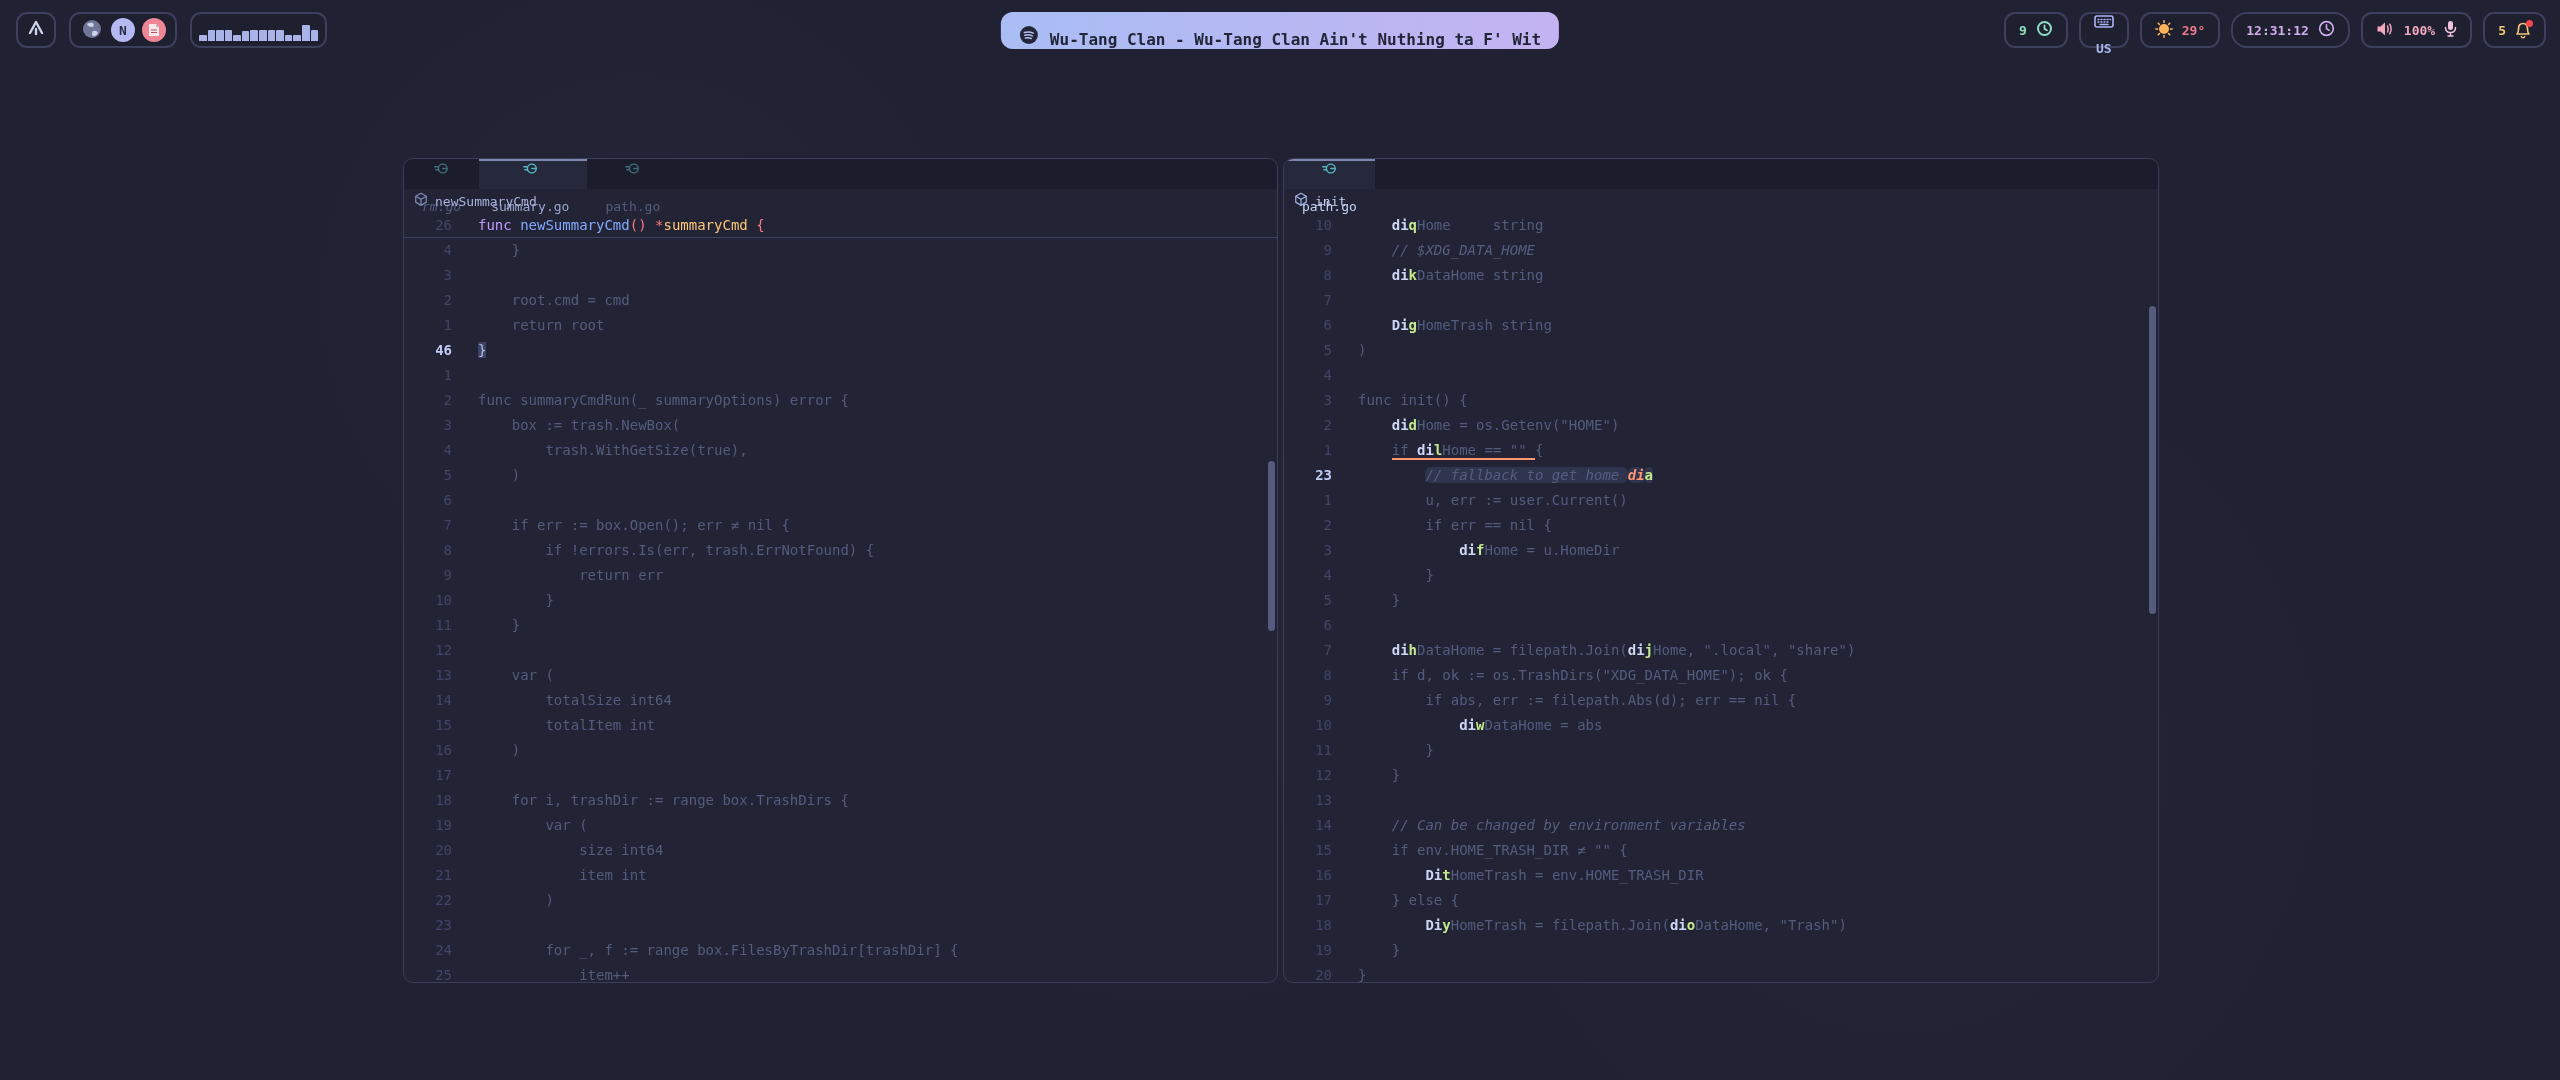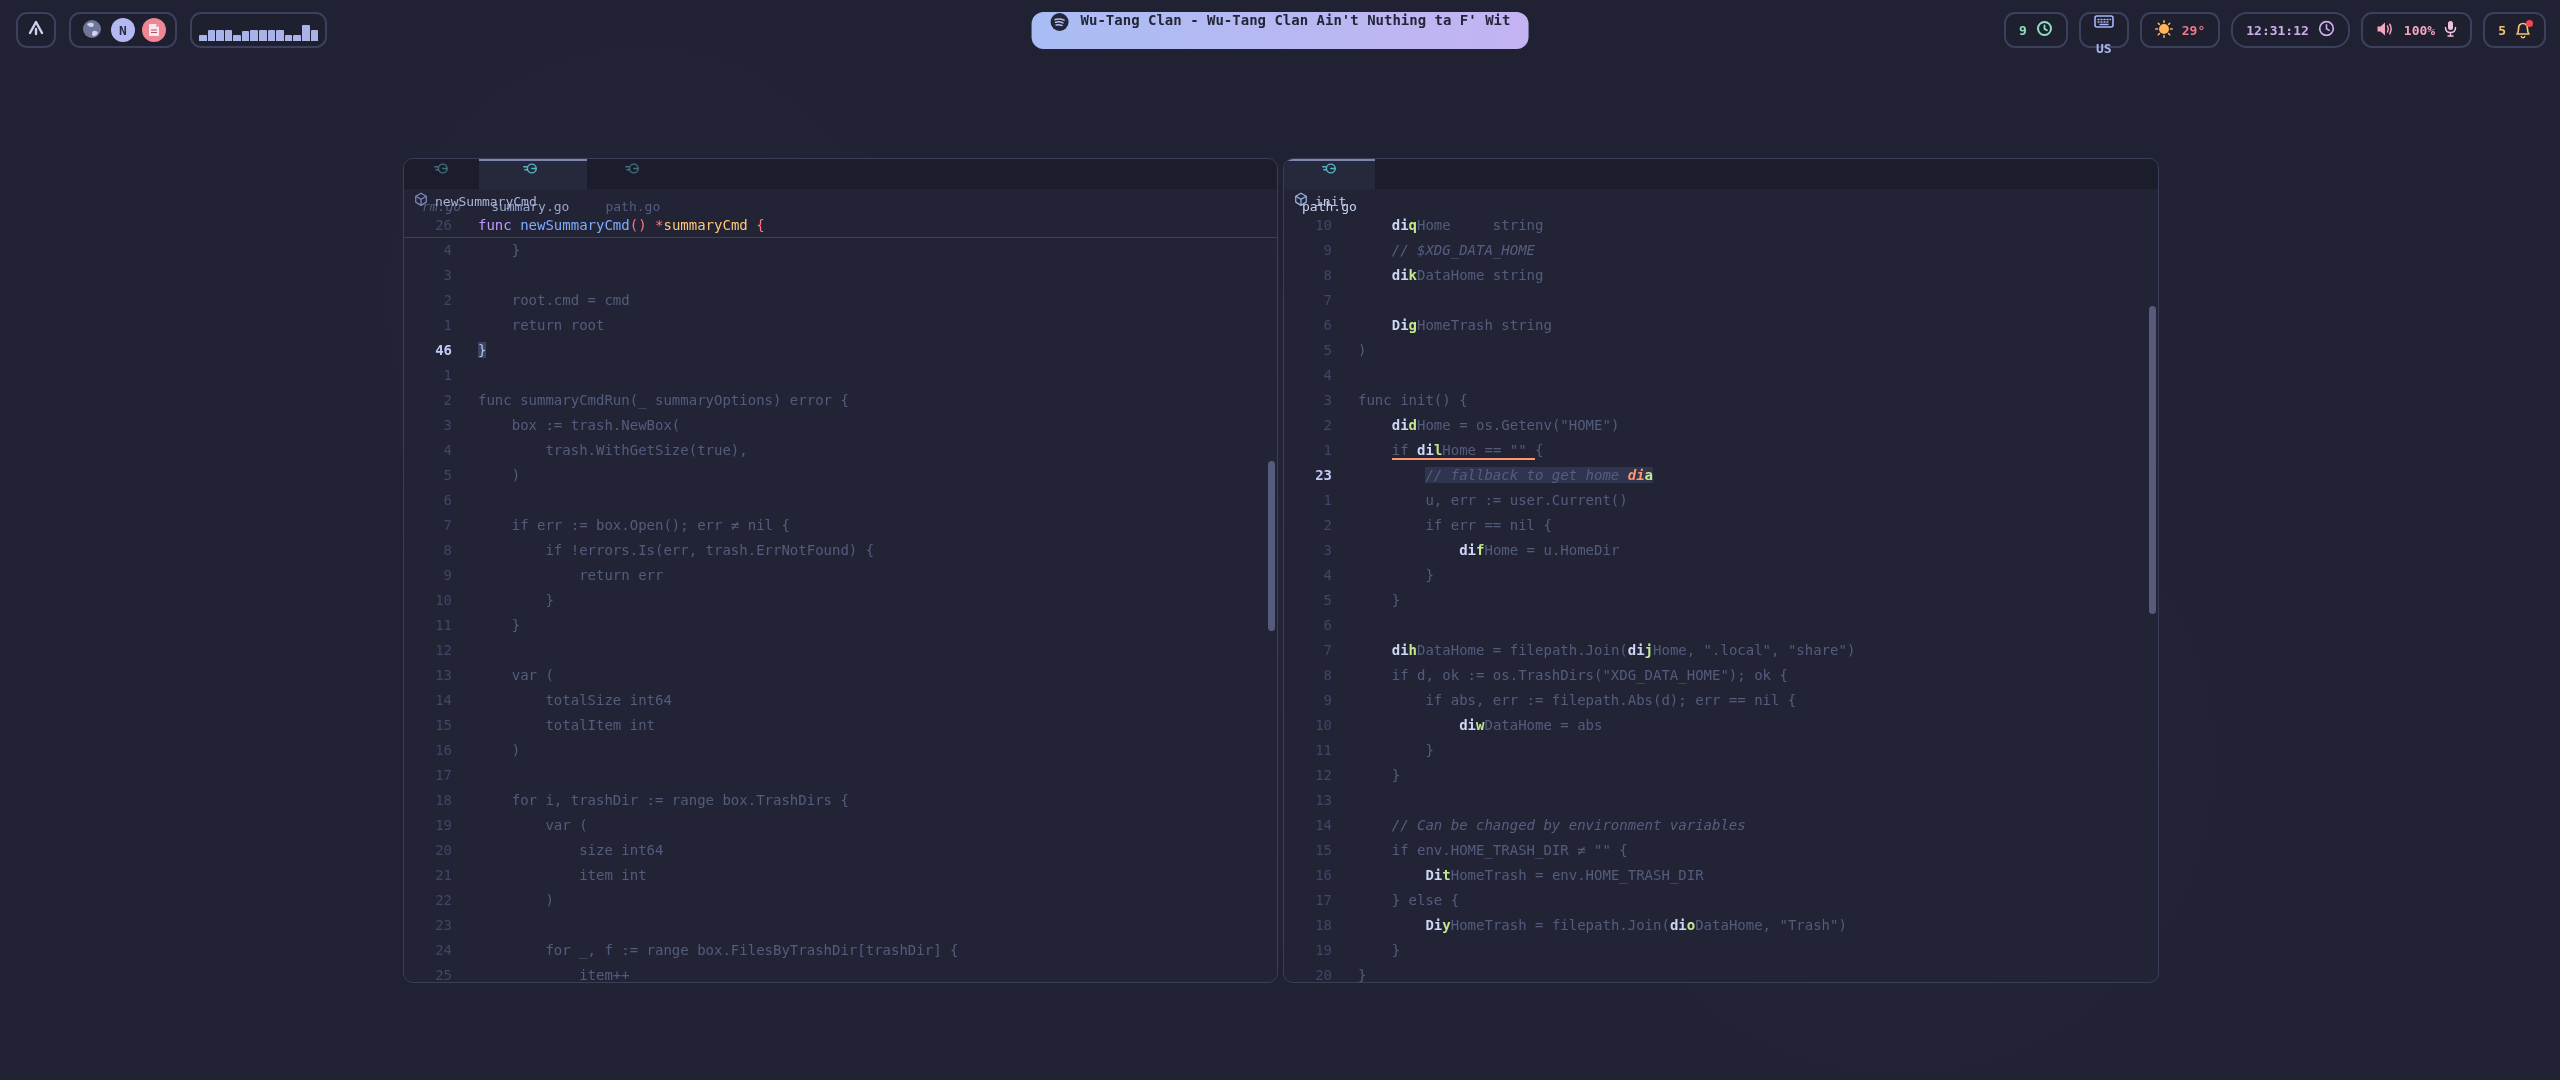--- a/index.html
+++ b/index.html
@@ -25,23 +25,23 @@
     border:2px solid #3c405c; border-radius:11px; background:rgba(30,31,46,0.55); cursor:pointer; }
   .tray { gap:7px; padding:0 9px; }
   .tray-circle { width:24px; height:24px; border-radius:50%; display:flex; align-items:center; justify-content:center; font-size:13px; font-weight:bold; }
   .tray-n { background:#b4b9f2; color:#2a2b45; }
   .tray-doc { background:#ee8695; }
   .viz { width:137px; height:36px; border:2px solid #3c405c; border-radius:11px;
     display:flex; align-items:flex-end; gap:1px; padding:5px 7px; background:rgba(30,31,46,0.55); }
   .viz .bar { width:8px; background:#aab3e8; border-radius:1px 1px 0 0; }
   .media-pill {
     position:absolute; left:50%; top:12px; transform:translateX(-50%);
-    height:37px; display:flex; align-items:flex-start; gap:11px; padding:0 18px;
+    height:37px; display:flex; align-items:flex-end; gap:11px; padding:0 18px;
     border-radius:12px; background:linear-gradient(90deg,#a9bdf4,#c4b3f2);
-    color:#232639; font-size:14px; font-weight:bold; white-space:nowrap; cursor:pointer;
+    color:#232639; font-size:16px; font-weight:bold; white-space:nowrap; cursor:pointer;
   }
   .cluster-right { position:absolute; right:14px; top:12px; display:flex; gap:11px; align-items:center; }
   .p-updates { color:#8ce0c0; }
   .p-kbd { color:#aab6f0;flex-direction:column; }
   .p-weather { color:#f0798a; }
   .p-clock { color:#cfadea;border-radius:16px; }
   .p-audio { color:#f2a7bd; }
   .p-bell { color:#f0c674; }
   .bell-wrap { position:relative; display:flex; }
   .bell-dot { position:absolute; right:-2px; top:-2px; width:7px; height:7px; border-radius:50%; background:#f5484d; }
@@ -69,21 +69,21 @@
   .c-dim { color:#545c7e; }
   .c-kw  { color:#c099ff; }
   .c-fn  { color:#82aaff; }
   .c-red { color:#ff757f; }
   .c-yel { color:#ffc777; }
   .c-cmt { color:#565e80; font-style:italic; }
   .c-mpre { color:#cdd6f4; font-weight:bold; }
   .c-cpre { color:#ff966c; font-weight:bold; font-style:italic; }
   .c-lbl { color:#c3e88d; font-weight:bold; }
   .u { border-bottom:2px solid #ff966c; }
-  .bgh { background:#2f344f; }
+  .bgh { background:#2f344f;border-radius:6px; }
   .cursorblock { background:#3d4366; color:#b9c3ea; }
   .scrollthumb { position:absolute; width:7px; border-radius:4px; background:#565b7e; }
   .pane .icon-go { flex:0 0 auto; }
 </style>
 </head>
 <body>
 
 <div class="screen">
 
   <div class="topbar">

